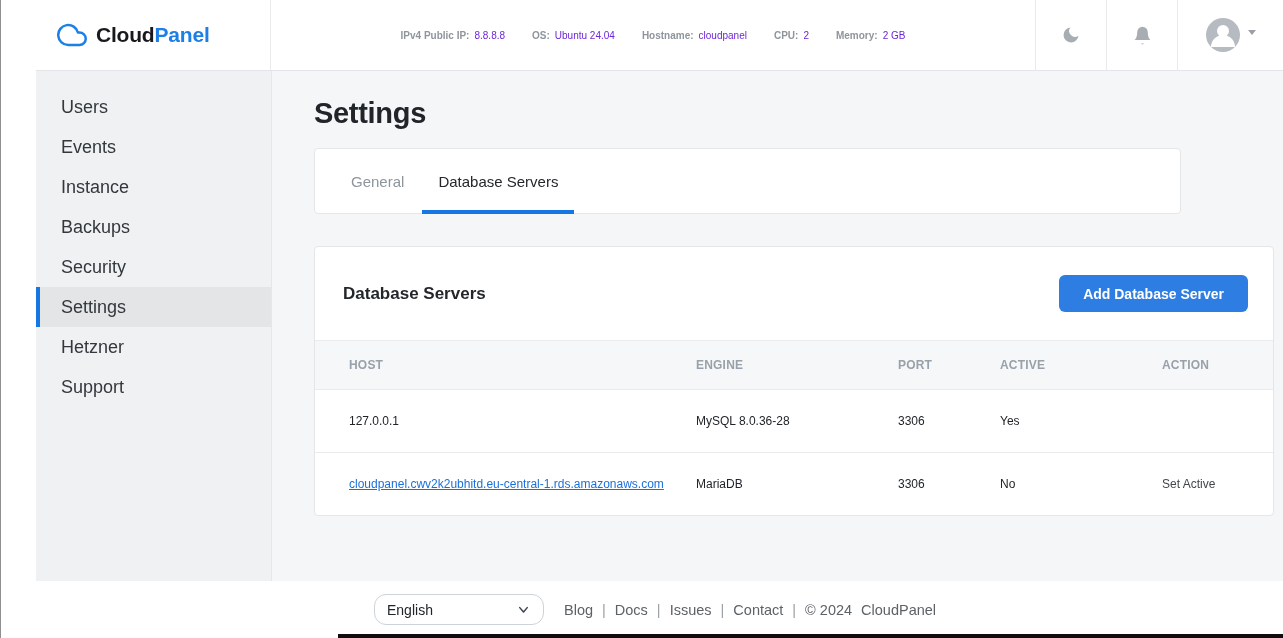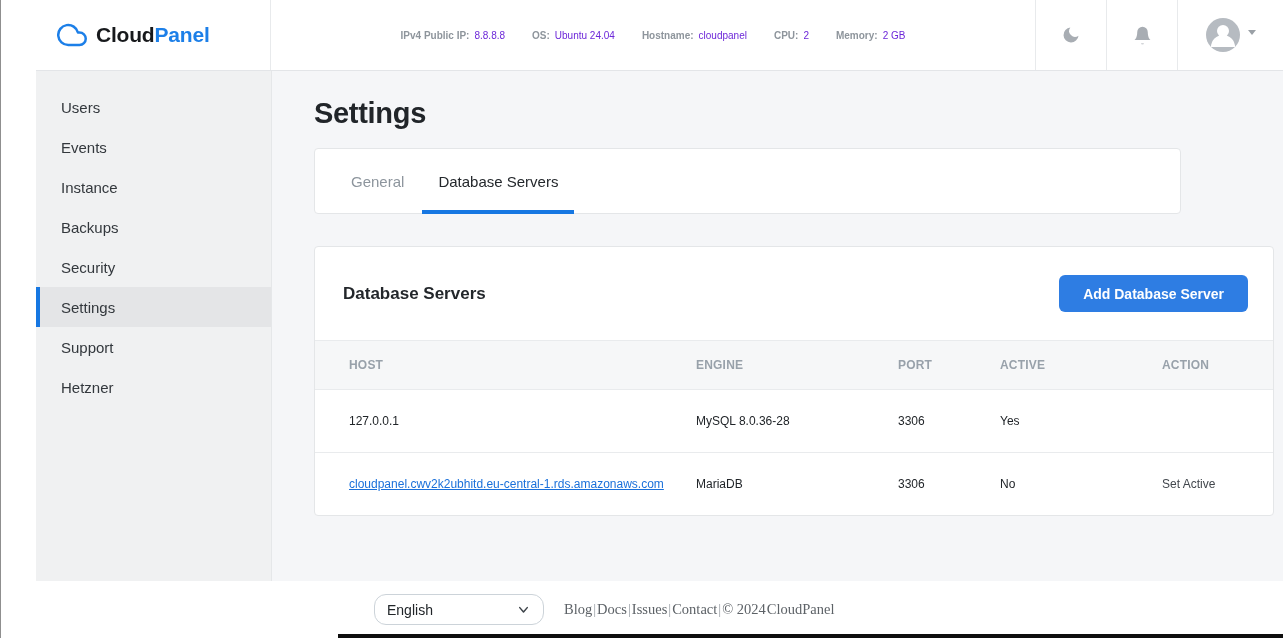--- a/index.html
+++ b/index.html
@@ -23,21 +23,21 @@
   .info-label { color:#8e959c; font-weight:600; }
   .info-value { color:#6d28d9; }
   .icon-cell { width:71px; display:flex; align-items:center; justify-content:center; border-left:1px solid #e8eaec; cursor:pointer; }
   .icon-cell.avatar-cell { width:106px; gap:8px; }
   .caret { width:0; height:0; border-left:4px solid transparent; border-right:4px solid transparent; border-top:5px solid #9aa0a6; transform:translateY(-3px); }
 
   
   .middle { flex:1; display:flex; min-height:0; }
   .sidebar { width:236px; background:#f0f1f2; border-right:1px solid #e5e7e9; padding-top:16px; flex-shrink:0; }
   .back-link { display:flex; align-items:center; gap:9px; padding:7px 24px 7px 21px; font-size:15.5px; color:#1f2428; cursor:pointer; margin-bottom:10px; }
-  .nav-item { height:40px; display:flex; align-items:center; padding-left:21px; font-size:15px; color:#33383d; cursor:pointer; border-left:4px solid transparent; }
+  .nav-item { height:40px; display:flex; align-items:center; padding-left:21px; font-size:18px; color:#33383d; cursor:pointer; border-left:4px solid transparent; }
   .nav-item.active { background:#e4e5e7; border-left-color:#1677e2; }
 
   .content { flex:1; background:#f5f6f8; padding:26px 0 0 42px; overflow:hidden; }
   .page-title { font-size:29px; font-weight:700; color:#212529; letter-spacing:-0.3px; }
 
   .tabs-card { margin-top:18px; width:867px; height:66px; background:#fff; border:1px solid #e4e6e8; border-radius:4px; display:flex; align-items:stretch; padding:0 20px; }
   .tab { position:relative; display:flex; align-items:center; padding:0 16px; margin-right:2px; font-size:15px; color:#8d959d; cursor:pointer; }
   .tab.active { color:#24282c; font-weight:500; }
   .tab.active::after { content:""; position:absolute; left:0; right:0; bottom:-1px; height:4px; background:#1677e2; }
 
@@ -50,21 +50,21 @@
   thead th { background:#f6f7f8; border-top:1px solid #e9ebed; border-bottom:1px solid #e9ebed; font-size:12px; font-weight:700; color:#98a1aa; text-align:left; letter-spacing:0.2px; padding:17px 8px 17px 0; }
   th:first-child, td:first-child { padding-left:34px; }
   tbody td { font-size:12px; color:#212529; padding:20px 8px 20px 0; border-bottom:1px solid #e9ebed; line-height:22px; vertical-align:middle; }
   tbody tr:last-child td { border-bottom:none; }
   .host-link { color:#1a70da; text-decoration:underline; cursor:pointer; overflow-wrap:break-word; }
   .action-link { color:#42474d; cursor:pointer; }
 
   
   .footer { height:57px; background:#fff; display:flex; align-items:center; padding-left:338px; gap:20px; flex-shrink:0; }
   .lang-select { width:170px; height:31px; background:#fff; border:1px solid #ccd3d9; border-radius:12px; display:flex; align-items:center; justify-content:space-between; padding:0 12px; font-size:14px; color:#212529; cursor:pointer; }
-  .footer-links { display:flex; align-items:center; gap:1px; font-size:14.5px; color:#5d6267; white-space:nowrap;font-family:Liberation Serif, serif; }
+  .footer-links { display:flex; align-items:center; gap:9px; font-size:14.5px; color:#5d6267; white-space:nowrap; }
   .footer-links a { color:#5d6267; text-decoration:none; cursor:pointer; }
   .sep { color:#9aa0a6; }
   .bottom-bar { position:absolute; left:337px; right:0; bottom:0; height:4px; background:#0e0e0e; }
 
   svg { display:block; }
 </style>
 </head>
 <body>
 
 <div class="app">
@@ -122,22 +122,22 @@
   </header>
 
   <div class="middle">
     <nav class="sidebar">
       <div class="nav-item">Users</div>
       <div class="nav-item">Events</div>
       <div class="nav-item">Instance</div>
       <div class="nav-item">Backups</div>
       <div class="nav-item">Security</div>
       <div class="nav-item active">Settings</div>
+      <div class="nav-item">Hetzner</div>
       <div class="nav-item">Support</div>
-      <div class="nav-item">Hetzner</div>
     </nav>
 
     <main class="content">
       <h1 class="page-title">Settings</h1>
 
       <div class="tabs-card">
         <div class="tab">General</div>
         <div class="tab active">Database Servers</div>
       </div>
 

